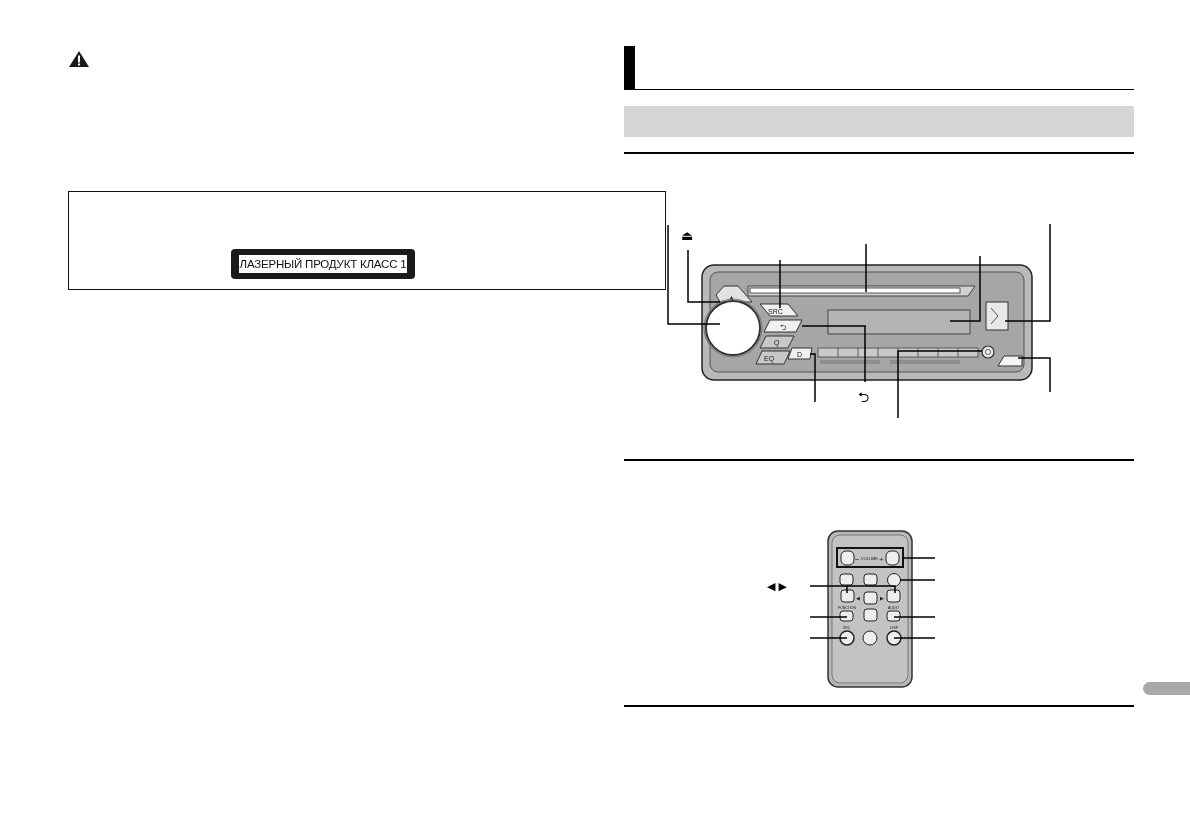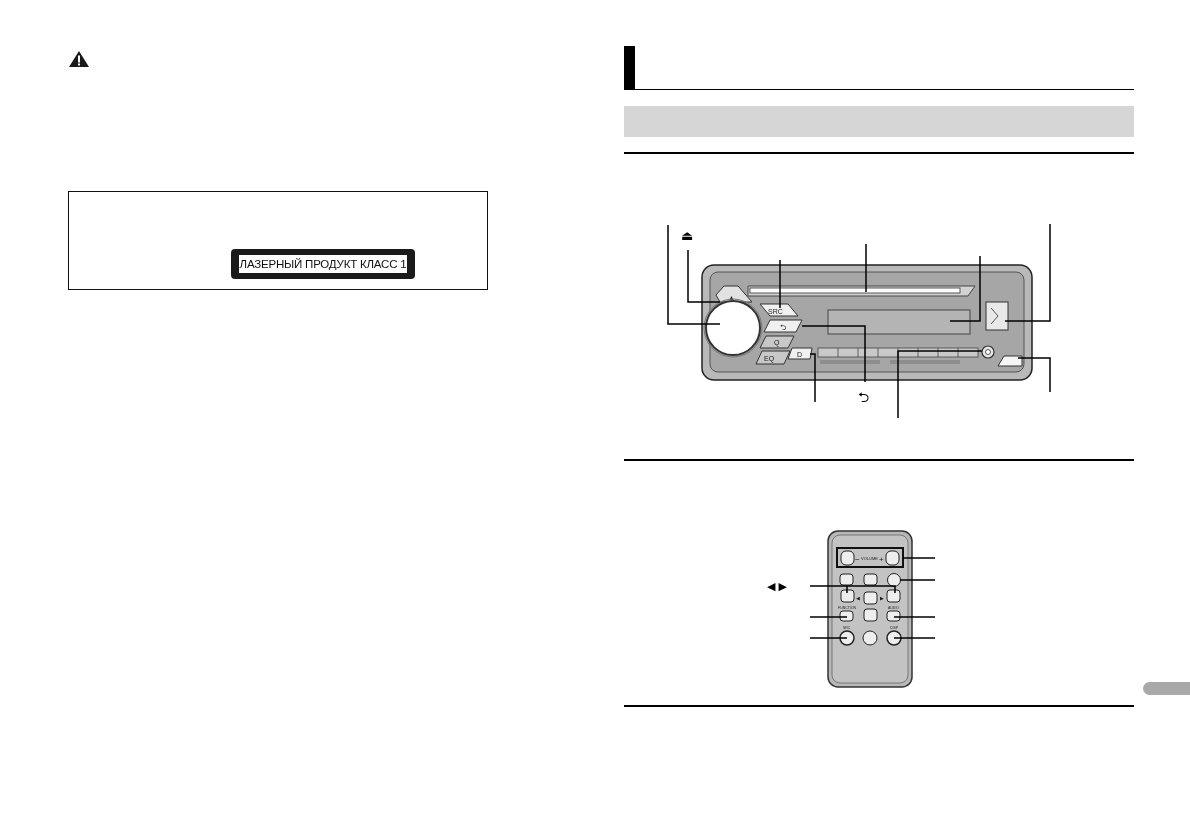--- a/index.html
+++ b/index.html
@@ -1,19 +1,19 @@
 <!DOCTYPE html>
 <html><head>
 <meta charset="utf-8">
 <style>
   html, body { margin:0; padding:0; background:#ffffff; }
   body { width:1190px; height:840px; position:relative; overflow:hidden; font-family:"Liberation Sans", sans-serif; color:#111; }
   .abs { position:absolute; }
   .warning-icon { left:68px; top:50px; width:22px; height:18px; }
-  .laser-box { left:68px; top:191px; width:420px; height:99px; border:1px solid #111; box-sizing:border-box; }
+  .laser-box { left:68px; top:191px; width:598px; height:99px; border:1px solid #111; box-sizing:border-box; }
   .laser-label { position:absolute; left:162px; top:57px; width:184px; height:30px; background:#1a1a1a; border-radius:4px; }
   .laser-label-inner { position:absolute; left:8px; top:6px; right:8px; bottom:6px; background:#fff; display:flex; align-items:center; justify-content:center; font-size:11.5px; letter-spacing:-0.2px; color:#111; white-space:nowrap; }
   .chapter-block { left:624px; top:46px; width:11px; height:44px; background:#000; }
   .chapter-rule { left:624px; top:89px; width:510px; height:1px; background:#000; }
   .section-band { left:624px; top:106px; width:510px; height:31px; background:#d6d6d6; }
   .rule { left:624px; width:510px; height:2px; background:#000; }
   .side-tab { left:1143px; top:682px; width:47px; height:13px; background:#a9a9a9; border-radius:7px 0 0 7px; }
   svg text { font-family:"Liberation Sans", sans-serif; }
 </style>
 </head>

